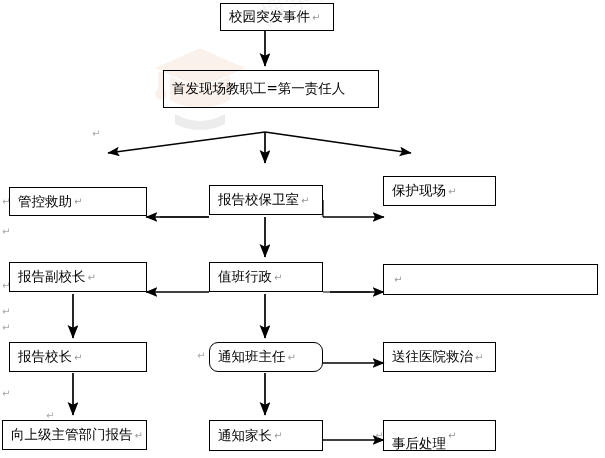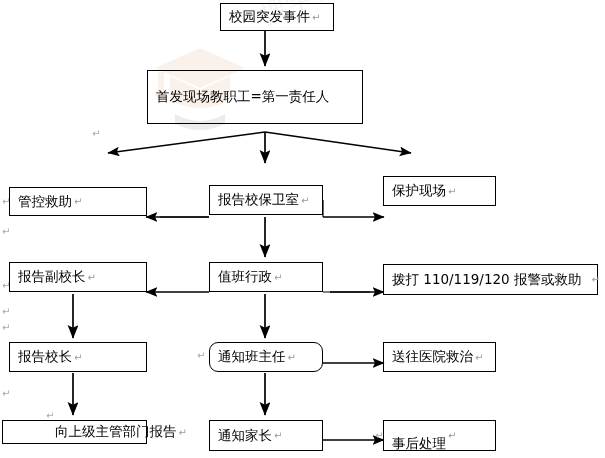--- a/index.html
+++ b/index.html
@@ -154,21 +154,21 @@
     <line x1="265" y1="373" x2="265" y2="415" stroke="#000" stroke-width="1.7" marker-end="url(#ah)"></line>
 
     <line x1="323" y1="440" x2="384" y2="440" stroke="#000" stroke-width="1.5" marker-end="url(#ah)"></line>
   </svg>
 
   <div class="node" id="box-n1" style="left: 220px; top: 3px; width: 114px; height: 28px;">
     <span class="label">校园突发事件</span>
     <span class="pilcrow">↵</span>
   </div>
 
-  <div class="node" id="box-n2" style="left: 147px; top: 70px; width: 216px; height: 54px;">
+  <div class="node" id="box-n2" style="left: 163px; top: 70px; width: 216px; height: 38px;">
     <span class="label">首发现场教职工=第一责任人</span>
   </div>
 
   <div class="node" id="box-n3" style="left: 9px; top: 187px; width: 138px; height: 29px;">
     <span class="label">管控救助</span>
     <span class="pilcrow">↵</span>
   </div>
 
   <div class="node" id="box-n4" style="left: 209px; top: 185px; width: 114px; height: 30px;">
     <span class="label">报告校保卫室</span>
@@ -184,40 +184,39 @@
     <span class="label">报告副校长</span>
     <span class="pilcrow">↵</span>
   </div>
 
   <div class="node" id="box-n7" style="left: 209px; top: 262px; width: 114px; height: 30px;">
     <span class="label">值班行政</span>
     <span class="pilcrow">↵</span>
   </div>
 
   <div class="node" id="box-n8" style="left: 383px; top: 264px; width: 215px; height: 31px;">
-    <span class="label">拨打 110/119/120 报警或救助</span>
     <span class="pilcrow" style="margin-left:10px">↵</span>
   </div>
 
   <div class="node" id="box-n9" style="left: 9px; top: 342px; width: 138px; height: 30px;">
     <span class="label">报告校长</span>
     <span class="pilcrow">↵</span>
   </div>
 
   <div class="node" id="box-n10" style="left: 209px; top: 342px; width: 114px; height: 30px; border-radius: 9px;">
     <span class="label">通知班主任</span>
     <span class="pilcrow">↵</span>
   </div>
 
   <div class="node" id="box-n11" style="left: 383px; top: 342px; width: 113px; height: 30px;">
     <span class="label">送往医院救治</span>
     <span class="pilcrow">↵</span>
   </div>
 
-  <div class="node" id="box-n12" style="left: 2px; top: 420px; width: 145px; height: 24px; padding-left: 44px;">
+  <div class="node" id="box-n12" style="left: 2px; top: 420px; width: 145px; height: 30px;">
     <span class="label">向上级主管部门报告</span>
     <span class="pilcrow">↵</span>
   </div>
 
   <div class="node" id="box-n13" style="left: 209px; top: 420px; width: 114px; height: 31px;">
     <span class="label">通知家长</span>
     <span class="pilcrow">↵</span>
   </div>
 
   <div class="node" id="box-n14" style="left: 383px; top: 420px; width: 113px; height: 31px; align-items: flex-end;">

